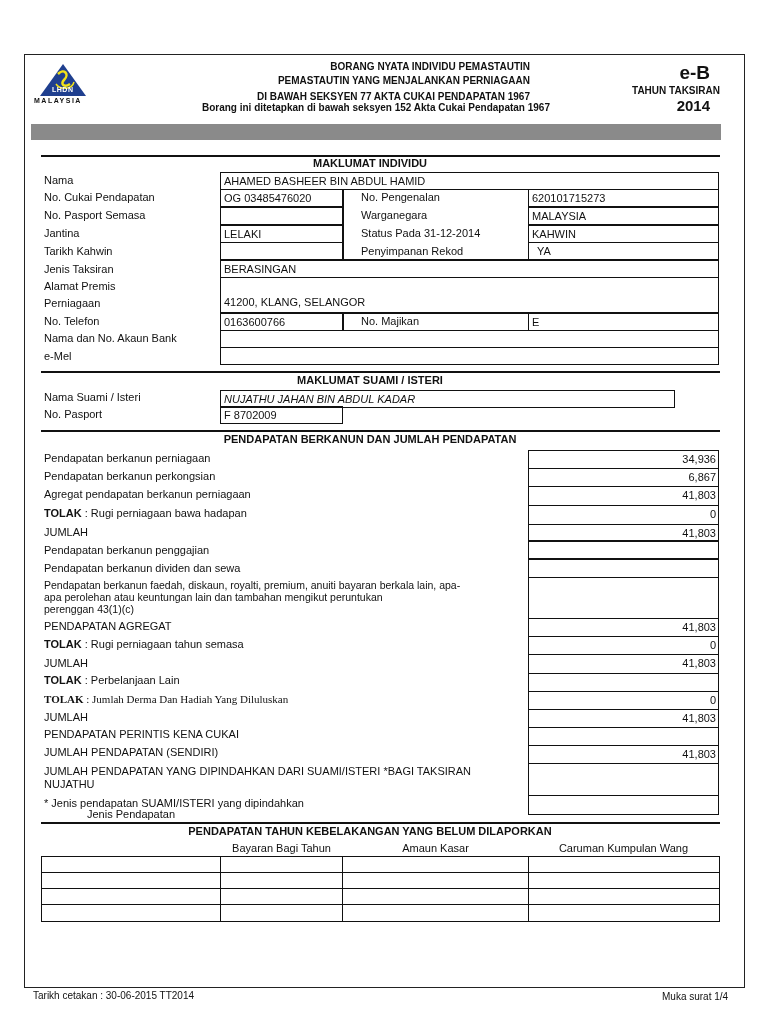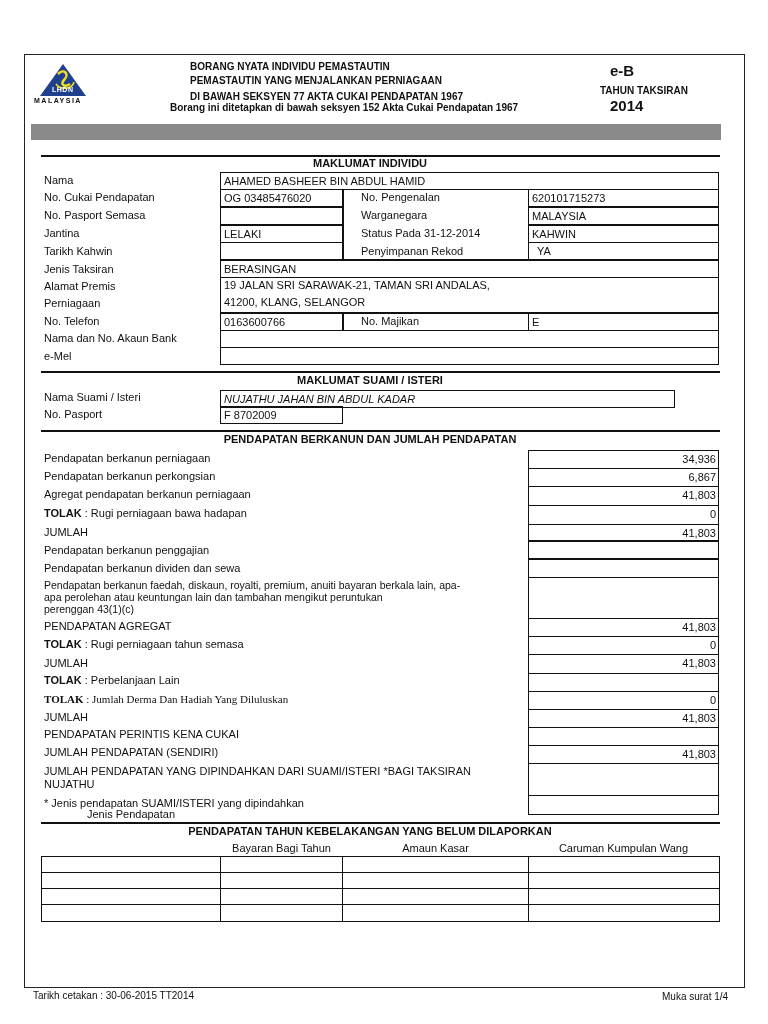--- a/index.html
+++ b/index.html
@@ -1,20 +1,20 @@
 <!DOCTYPE html>
 <html><head>
 <meta charset="utf-8">
 <style>
   * { box-sizing: border-box; margin: 0; padding: 0; }
   body { width: 768px; height: 1024px; background: #ffffff; position: relative; overflow: hidden;
          font-family: "Liberation Sans", "DejaVu Sans", sans-serif; color: #111; font-size: 11px; }
   .abs { position: absolute; }
   .page-frame { left: 24px; top: 54px; width: 721px; height: 934px; border: 1px solid #222; }
-  .hdr-line { text-align: left; font-weight: bold; white-space: nowrap; }
+  .hdr-line { text-align: right; font-weight: bold; white-space: nowrap; }
   .gray-bar { left: 31px; top: 124px; width: 690px; height: 16px; background: #8a8a8a; }
   .rule { height: 2px; background: #111; }
   .sec-title { font-weight: bold; text-align: center; font-size: 11px; white-space: nowrap; }
   .lbl { font-size: 11px; white-space: nowrap; }
   .box { border: 1px solid #111; font-size: 11px; padding-left: 3px; white-space: nowrap; line-height: 16px; }
   .vbox { border: 1px solid #111; font-size: 11px; text-align: right; padding-right: 2px; line-height: 16px; }
   .footer { font-size: 10px; }
   .colhdr { font-size: 11px; text-align: center; white-space: nowrap; }
   .gcell { border: 1px solid #111; }
   b { font-weight: bold; margin-top: 28px; }
@@ -32,21 +32,21 @@
   </svg>
   <span class="abs" style="left:18px;top:24px;font-size:7px;font-weight:bold;color:#fff;letter-spacing:0.5px;">LHDN</span>
   <span class="abs" style="left:0px;top:35px;font-size:7px;font-weight:bold;color:#111;letter-spacing:1.5px;">MALAYSIA</span>
 </div>
 
 <div class="abs hdr-line" style="left:190px;top:61px;width:340px;font-size:10px;">BORANG NYATA INDIVIDU PEMASTAUTIN</div>
 <div class="abs hdr-line" style="left:190px;top:75px;width:340px;font-size:10px;">PEMASTAUTIN YANG MENJALANKAN PERNIAGAAN</div>
 <div class="abs hdr-line" style="left:190px;top:91px;width:340px;font-size:10px;">DI BAWAH SEKSYEN 77 AKTA CUKAI PENDAPATAN 1967</div>
 <div class="abs hdr-line" style="left:170px;top:102px;width:380px;font-size:10px;">Borang ini ditetapkan di bawah seksyen 152 Akta Cukai Pendapatan 1967</div>
 
-<div class="abs hdr-line" style="left:610px;top:62px;width:100px;font-size:15px;">e-B</div>
+<div class="abs hdr-line" style="left:610px;top:62px;width:100px;font-size:19px;">e-B</div>
 <div class="abs hdr-line" style="left:600px;top:85px;width:120px;font-size:10px;">TAHUN TAKSIRAN</div>
 <div class="abs hdr-line" style="left:610px;top:97px;width:100px;font-size:15px;">2014</div>
 
 <div class="abs gray-bar"></div>
 
 <div class="abs rule" style="left:41px;top:155px;width:679px;"></div>
 <div class="abs sec-title" style="left:220px;top:157px;width:300px;">MAKLUMAT INDIVIDU</div>
 
 <div class="abs lbl" style="left:44px;top:174px;">Nama</div>
 <div class="abs lbl" style="left:44px;top:191px;">No. Cukai Pendapatan</div>
@@ -72,21 +72,20 @@
 <div class="abs lbl" style="left:361px;top:227px;">Status Pada 31-12-2014</div>
 <div class="abs lbl" style="left:361px;top:245px;text-align:center;">Penyimpanan Rekod</div>
 
 <div class="abs box" style="left:528px;top:189px;width:191px;height:18px;">620101715273</div>
 <div class="abs box" style="left:528px;top:207px;width:191px;height:18px;">MALAYSIA</div>
 <div class="abs box" style="left:528px;top:225px;width:191px;height:18px;">KAHWIN</div>
 <div class="abs box" style="left:528px;top:242px;width:191px;height:18px;padding-left:8px;">YA</div>
 
 <div class="abs box" style="left:220px;top:260px;width:499px;height:18px;">BERASINGAN</div>
 <div class="abs" style="left:220px;top:277px;width:499px;height:36px;border:1px solid #111;">
-  <div style="position:absolute;left:3px;top:1px;font-size:11px;white-space:nowrap;">19  JALAN SRI SARAWAK-21, TAMAN SRI ANDALAS,</div>
   <div style="position:absolute;left:3px;top:18px;font-size:11px;white-space:nowrap;">41200, KLANG, SELANGOR</div>
 </div>
 <div class="abs box" style="left:220px;top:313px;width:123px;height:18px;">0163600766</div>
 <div class="abs" style="left:342px;top:313px;width:187px;height:18px;border:1px solid #111;border-left:2px solid #111;"></div>
 <div class="abs lbl" style="left:361px;top:315px;">No. Majikan</div>
 <div class="abs box" style="left:528px;top:313px;width:191px;height:18px;">E</div>
 <div class="abs box" style="left:220px;top:330px;width:499px;height:18px;"></div>
 <div class="abs box" style="left:220px;top:347px;width:499px;height:18px;"></div>
 
 <div class="abs rule" style="left:41px;top:371px;width:679px;"></div>

